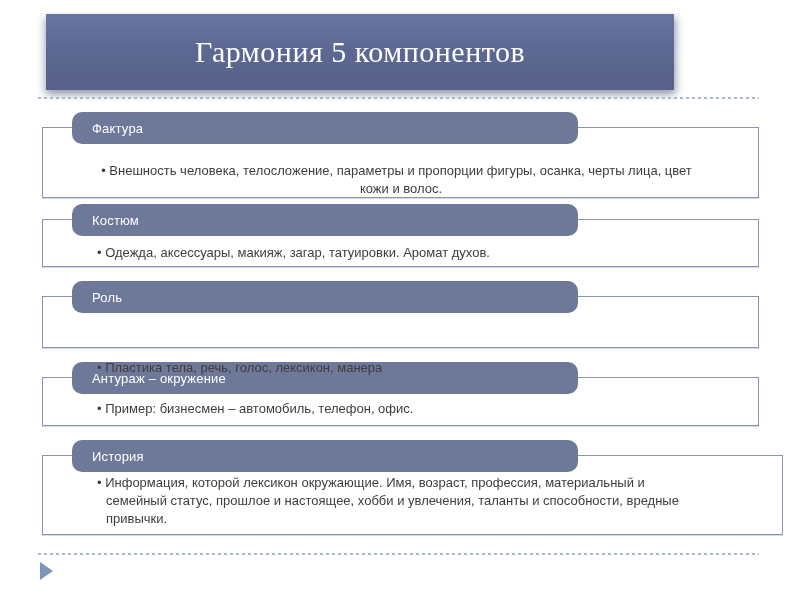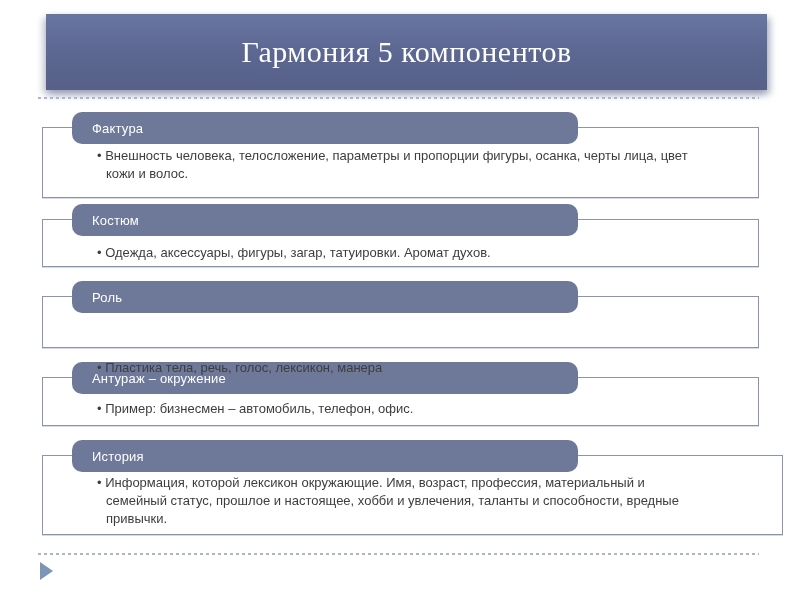--- a/index.html
+++ b/index.html
@@ -9,21 +9,21 @@
     height: 600px;
     background: #ffffff;
     overflow: hidden;
     font-family: "Liberation Sans", "DejaVu Sans", sans-serif;
   }
 
   
   .title-box {
     position: absolute;
     left: 46px; top: 14px;
-    width: 721px; height: 76px;
+    width: 628px; height: 76px;
     background: linear-gradient(180deg, #6a76a2 0%, #5d6993 45%, #566089 100%);
     box-shadow: 3px 4px 7px rgba(110,120,150,0.55), -3px 4px 7px rgba(110,120,150,0.40);
     display: flex; align-items: center; justify-content: center;
   }
   .title-box h1 {
     margin: 0;
     font-family: "Liberation Serif", "DejaVu Serif", serif;
     font-weight: 400;
     font-size: 30px;
     letter-spacing: 0.5px;
@@ -78,21 +78,21 @@
     z-index: 3;
   }
   .sec .body::before { content: "• "; }
 
   .sec1 { top: 112px; height: 86px; }
   .sec2 { top: 204px; height: 63px; }
   .sec3 { top: 281px; height: 67px; }
   .sec4 { top: 362px; height: 64px; }
   .sec5 { top: 440px; height: 95px; padding-left: 24px; }
 
-  .sec1 .body { top: 35px; }
+  .sec1 .body { top: 50px; text-align: center; }
   .sec2 .body { top: 40px; }
   .sec3 .body { top: 40px; margin-top: 38px; }
   .sec4 .body { top: 38px; }
   .sec5 .body { top: 34px; }
 
   
   .footer-arrow {
     position: absolute;
     left: 40px; top: 562px;
     width: 0; height: 0;
@@ -118,21 +118,21 @@
       <span>Фактура</span>
     </div>
     <div class="body">Внешность человека, телосложение, параметры и пропорции фигуры, осанка, черты лица, цвет кожи и волос.</div>
   </section>
 
   <section class="sec sec2">
     <div class="box"></div>
     <div class="tab">
       <span>Костюм</span>
     </div>
-    <div class="body">Одежда, аксессуары, фигуры, загар, татуировки. Аромат духов.</div>
+    <div class="body">Одежда, аксессуары, макияж, загар, татуировки. Аромат духов.</div>
   </section>
 
   <section class="sec sec3">
     <div class="box"></div>
     <div class="tab">
       <span>Роль</span>
     </div>
     <div class="body">Пластика тела, речь, голос, лексикон,  манера</div>
   </section>
 

